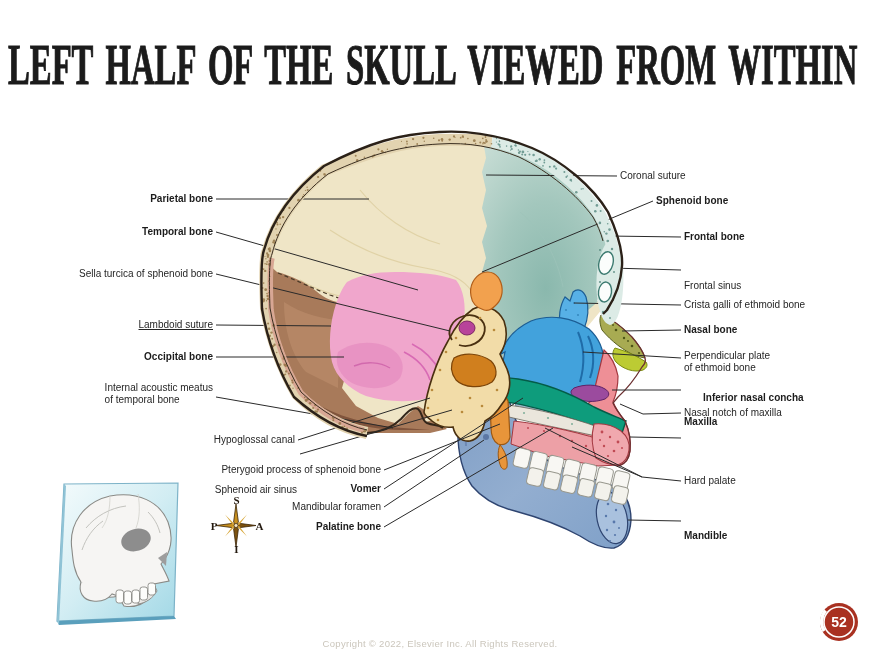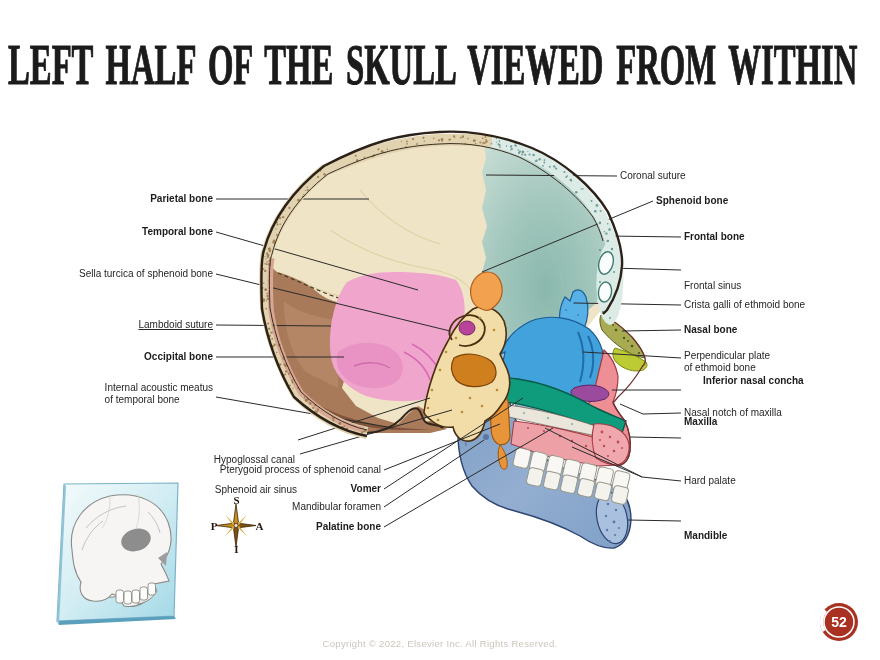--- a/index.html
+++ b/index.html
@@ -504,35 +504,35 @@
            C279,226 296,199 328,174 C373,153 402,146 439,144 C469,142 494,147 519,157
            C550,172 577,195 593,217 C597,224 601,233 603,241" fill="none" stroke="#3a2e20" stroke-width="1"></path>
   </svg>
 
 <div class="lab b r" style="right:667px;top:193px;">Parietal bone</div>
 <div class="lab b r" style="right:667px;top:226px;">Temporal bone</div>
 <div class="lab r" style="right:667px;top:268px;">Sella turcica of sphenoid bone</div>
 <div class="lab r" style="right:667px;top:319px;text-decoration:underline;">Lambdoid suture</div>
 <div class="lab b r" style="right:667px;top:351px;">Occipital bone</div>
 <div class="lab r" style="right:667px;top:382px;">Internal acoustic meatus<br>of temporal bone</div>
-<div class="lab r" style="right:585px;top:454px;padding-left:48px;">Hypoglossal canal</div>
+<div class="lab r" style="right:585px;top:434px;padding-left:48px;">Hypoglossal canal</div>
 <div class="lab r" style="right:583px;top:448px;margin-top:36px;">Sphenoid air sinus</div>
-<div class="lab r" style="right:499px;top:464px;">Pterygoid process of sphenoid canal</div>
+<div class="lab r" style="right:499px;top:464px;">Pterygoid process of sphenoid bone</div>
 <div class="lab b r" style="right:499px;top:483px;">Vomer</div>
 <div class="lab r" style="right:499px;top:501px;">Mandibular foramen</div>
 <div class="lab b r" style="right:499px;top:521px;">Palatine bone</div>
 
 <div class="lab" style="left:620px;top:170px;">Coronal suture</div>
 <div class="lab b" style="left:656px;top:195px;">Sphenoid bone</div>
 <div class="lab b" style="left:684px;top:231px;">Frontal bone</div>
 <div class="lab" style="left:684px;top:264px;margin-top:16px;">Frontal sinus</div>
 <div class="lab" style="left:684px;top:299px;">Crista galli of ethmoid bone</div>
 <div class="lab b" style="left:684px;top:324px;">Nasal bone</div>
 <div class="lab" style="left:684px;top:350px;">Perpendicular plate<br>of ethmoid bone</div>
-<div class="lab b" style="left:684px;top:375px;padding-left:19px;">Inferior nasal concha</div>
+<div class="lab b" style="left:684px;top:392px;padding-left:19px;">Inferior nasal concha</div>
 <div class="lab" style="left:684px;top:407px;">Nasal notch of maxilla</div>
 <div class="lab b" style="left:684px;top:416px;">Maxilla</div>
 <div class="lab" style="left:684px;top:475px;">Hard palate</div>
 <div class="lab b" style="left:684px;top:515px;margin-top:15px;">Mandible</div>
 
 <svg width="160" height="150" viewBox="0 0 160 150" style="left:50px;top:478px;">
   <defs>
     <linearGradient id="gpane2" x1="0" y1="0" x2="1" y2="1">
       <stop offset="0%" stop-color="#f4fbfc"></stop>
       <stop offset="50%" stop-color="#d2edf3"></stop>

